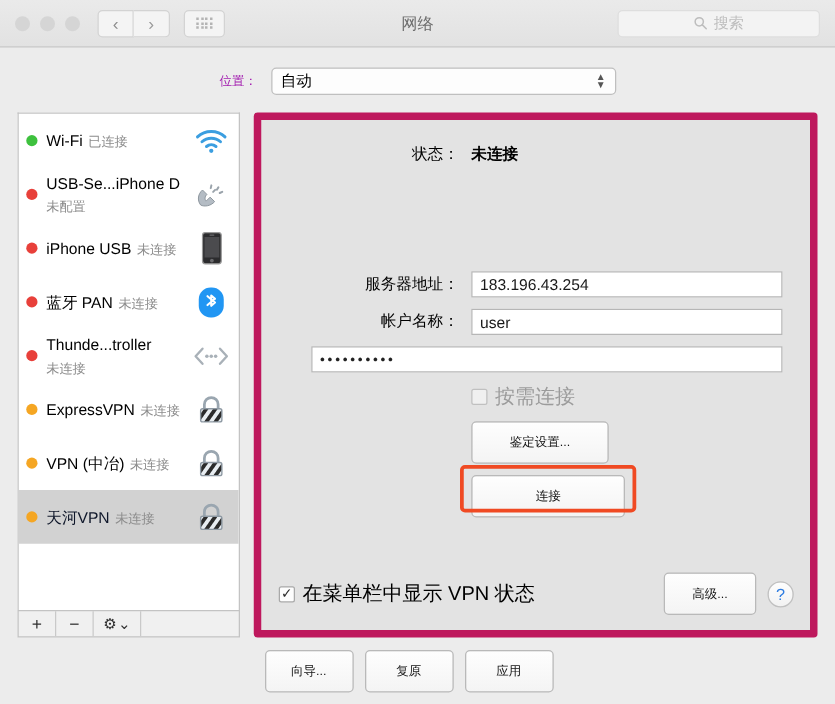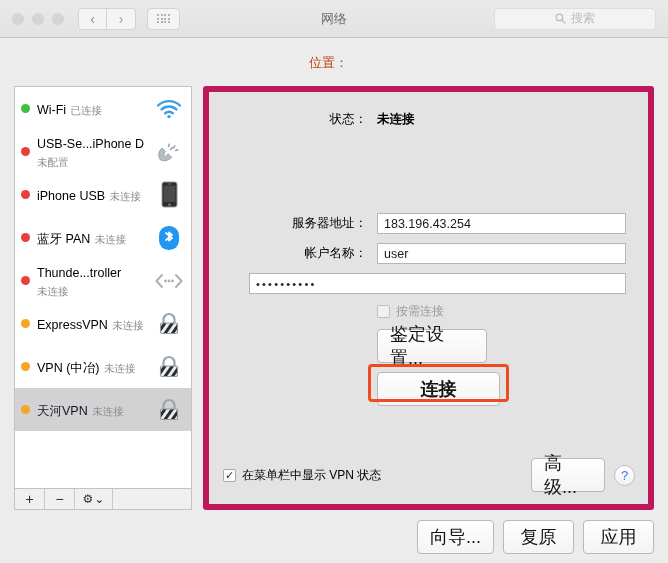--- a/index.html
+++ b/index.html
@@ -93,22 +93,22 @@
 
   
   .locationrow {
     display: flex;
     align-items: center;
     justify-content: center;
     margin-top: 16px;
     flex: none;
   }
   .loclabel {
-    font-size: 13px;
-    color: #c2410c;
+    font-size: 10px;
+    color: #a21caf;
     margin-right: 11px;
   }
   .locselect {
     width: 276px; height: 22px;
     background: #fdfdfd;
     border: 1px solid #bfbfbf;
     border-radius: 4px;
     display: flex; align-items: center;
     padding: 0 7px;
     box-sizing: border-box;
@@ -272,43 +272,42 @@
     display: flex; align-items: center; justify-content: center;
     flex: none;
   }
   .cbox.checked {
     background: #fdfdfd;
     border-color: #a9a9a9;
   }
   .cbox .tick {
     font-size: 11px; line-height: 11px; color: #2b2b2b;
   }
-  .cbox-label { font-size: 12px; }
+  .cbox-label { font-size: 16px; }
   .cbox-label.disabled { color: #9b9b9b; }
 
   .btn {
     background: linear-gradient(to bottom, #fefefe, #f4f4f4);
     border: 1px solid #b9b9b9;
     border-radius: 4px;
-    font-size: 18px;
+    font-size: 10px;
     color: #131313;
     height: 22px;
     display: inline-flex;
     align-items: center;
     justify-content: center;
     box-sizing: border-box;
     padding: 16px 12px;
     font-family: "Liberation Sans", sans-serif;
   }
   .authbtn { margin-top: 9px; width: 110px; }
   .connectwrap {
     margin-top: 9px;
     position: relative;
     width: 144px;
-    font-weight: bold;
   }
   .connectbtn { width: 123px; }
   .redbox {
     position: absolute;
     left: -9px; top: -8px;
     width: 141px; height: 38px;
     border: 3px solid #f04a23;
     border-radius: 4px;
     box-sizing: border-box;
     pointer-events: none;
@@ -335,21 +334,21 @@
     color: #2f7de1;
     font-size: 13px;
     box-sizing: border-box;
   }
 
   
   .footer {
     height: 53px;
     display: flex;
     align-items: center;
-    justify-content: flex-end;
+    justify-content: center;
     padding-right: 14px;
     gap: 9px;
     flex: none;
   }
   .footer .btn { min-width: 71px; height: 23px; }
 </style>
 </head>
 <body>
 
 <div class="window">
@@ -391,20 +390,27 @@
           <circle cx="4.4" cy="4.4" r="3.3" fill="none" stroke="#bdbdbd" stroke-width="1.2"></circle>
           <line x1="6.9" y1="6.9" x2="10" y2="10" stroke="#bdbdbd" stroke-width="1.2" stroke-linecap="round"></line>
         </svg>
       </span>
       <span class="searchph">搜索</span>
     </div>
   </div>
 
   <div class="locationrow">
     <span class="loclabel">位置：</span>
+    <div class="locselect">
+      <span>自动</span>
+      <span class="updown">
+        <span>▲</span>
+          <span>▼</span>
+      </span>
+    </div>
   </div>
 
   <div class="content">
 
     <div class="sidebar-wrap">
       <div class="servicelist">
 
         <div class="srv">
           <span class="dot" style="background:#3ec13e"></span>
           <span class="srvtext">

